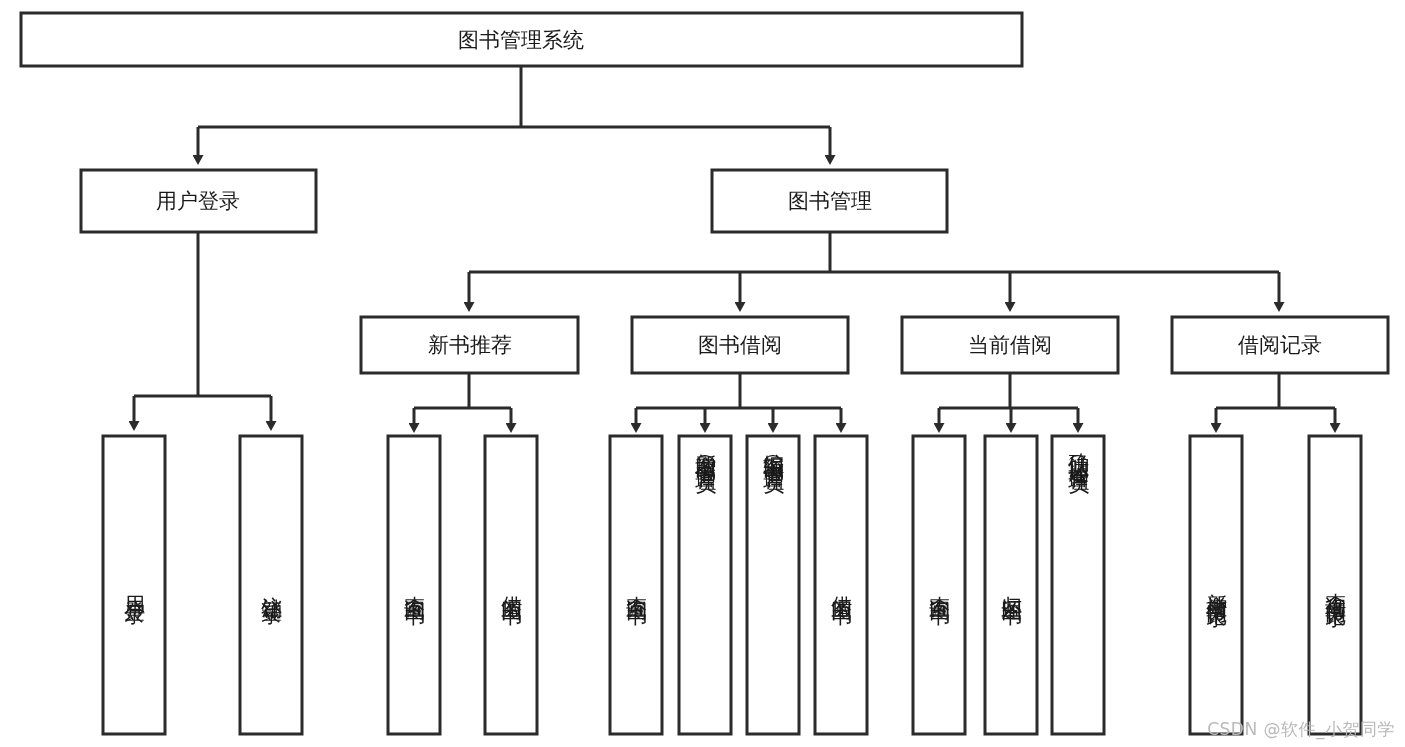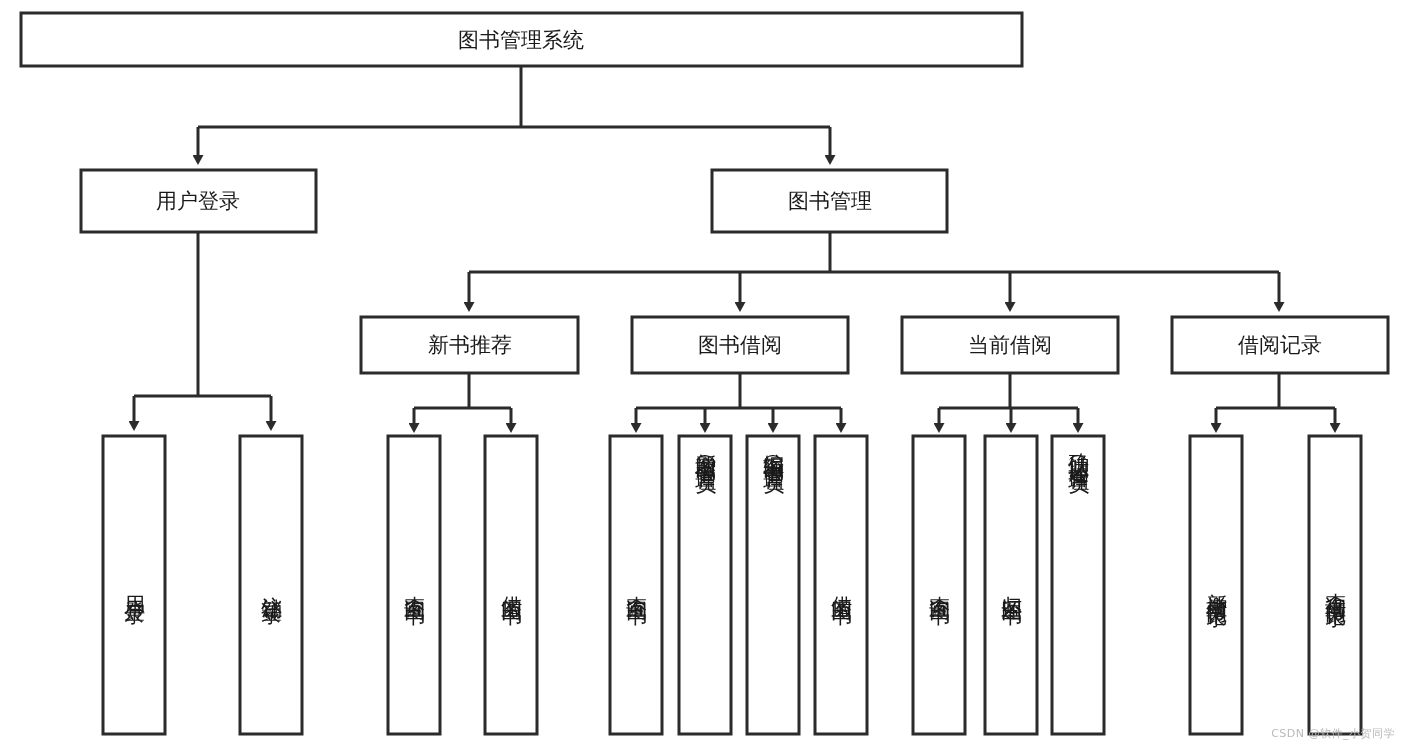--- a/index.html
+++ b/index.html
@@ -68,21 +68,21 @@
     color: #1a1a1a;
     letter-spacing: 3px;
     white-space: nowrap;
     text-align: center;
   }
   #watermark {
     position: absolute;
     right: 10px;
     bottom: 6px;
     font-family: "DejaVu Sans", "Liberation Sans", sans-serif;
-    font-size: 11px;
+    font-size: 17px;
     color: #b9b9b9;
     letter-spacing: 0.5px;
     white-space: nowrap;
     pointer-events: none;
   }
 </style>
 </head>
 <body>
 
 <div id="diagram-root">

